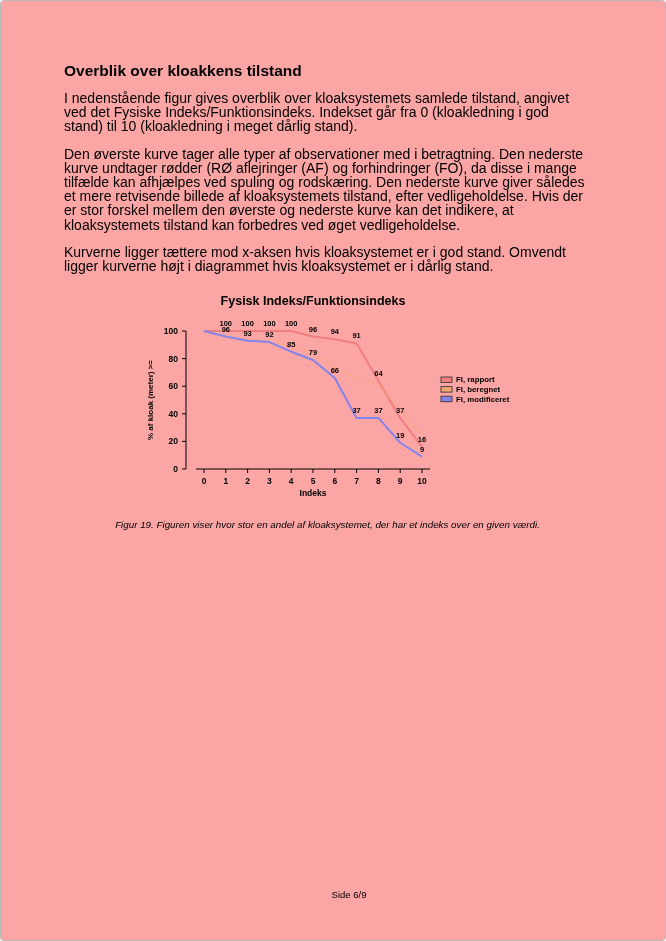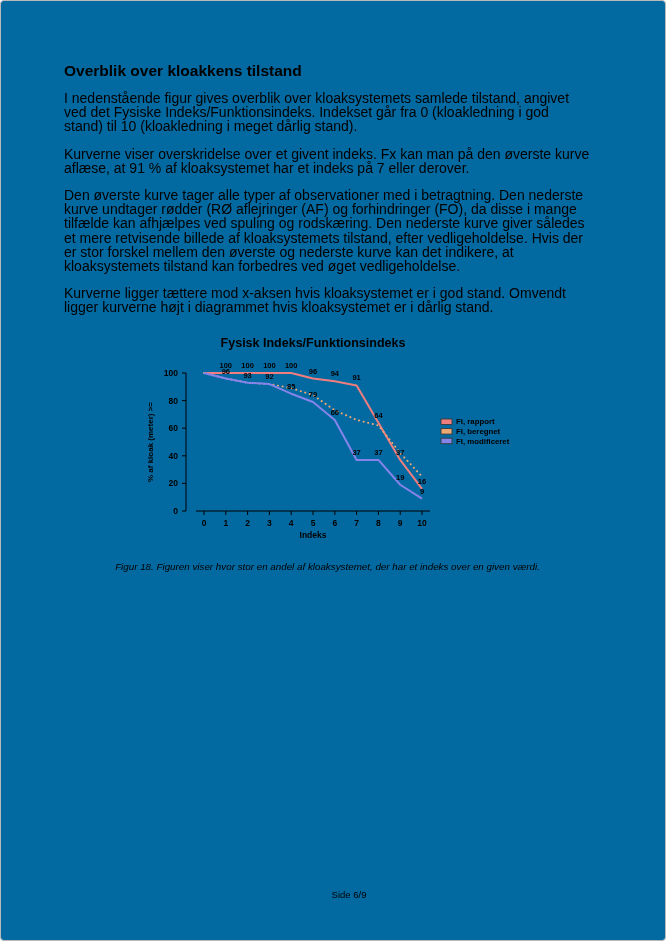--- a/index.html
+++ b/index.html
@@ -1,19 +1,19 @@
 <!DOCTYPE html>
 <html><head>
 <meta charset="utf-8">
 <style>
   html,body { margin:0; padding:0; background:#ffffff; }
   .page {
     position:relative;
     width:664px; height:939px;
-    background:#0369a1;
+    background:#fca5a5;
     border:1px solid #b9b9b9;
     border-radius:4px;
     font-family:"Liberation Sans", sans-serif;
     color:#000;
     overflow:hidden;
   }
   .content { padding:60px 60px 0 63px; }
   h1.doc-heading {
     font-size:15.5px; line-height:19px; font-weight:bold;
     margin:0 0 11px 0; letter-spacing:0;
@@ -33,21 +33,20 @@
   }
   svg text { font-family:"Liberation Sans", sans-serif; fill:#000; }
 </style>
 </head>
 <body>
 
 <div class="page">
   <div class="content">
     <h1 class="doc-heading">Overblik over kloakkens tilstand</h1>
     <p class="body-par">I nedenstående figur gives overblik over kloaksystemets samlede tilstand, angivet ved det Fysiske Indeks/Funktionsindeks. Indekset går fra 0 (kloakledning i god stand) til 10 (kloakledning i meget dårlig stand).</p>
-    <p class="body-par">Kurverne viser overskridelse over et givent indeks. Fx kan man på den øverste kurve aflæse, at 91 % af kloaksystemet har et indeks på 7 eller derover.</p>
     <p class="body-par">Den øverste kurve tager alle typer af observationer med i betragtning. Den nederste kurve undtager rødder (RØ aflejringer (AF) og forhindringer (FO), da disse i mange tilfælde kan afhjælpes ved spuling og rodskæring. Den nederste kurve giver således et mere retvisende billede af kloaksystemets tilstand, efter vedligeholdelse. Hvis der er stor forskel mellem den øverste og nederste kurve kan det indikere, at kloaksystemets tilstand kan forbedres ved øget vedligeholdelse.</p>
     <p class="body-par">Kurverne ligger tættere mod x-aksen hvis kloaksystemet er i god stand. Omvendt ligger kurverne højt i diagrammet hvis kloaksystemet er i dårlig stand.</p>
 
     <div class="chart-wrap">
       <svg id="chart-svg" width="545" height="222" viewBox="0 0 545 222">
           <text x="249" y="19" font-size="12.5" text-anchor="middle">Fysisk Indeks/Funktionsindeks</text>
           <line x1="132" y1="183" x2="366" y2="183" stroke="#000000" stroke-width="1"></line>
           <line x1="140" y1="183" x2="140" y2="187" stroke="#000000" stroke-width="1"></line>
           <text x="140" y="198" font-size="8.5" text-anchor="middle">0</text>
           <line x1="161.8" y1="183" x2="161.8" y2="187" stroke="#000000" stroke-width="1"></line>
@@ -110,17 +109,17 @@
           <text x="358" y="165.58" font-size="7.5" text-anchor="middle">9</text>
           <rect x="377" y="91" width="11" height="5.5" fill="#F07E7E" stroke="#3a3a3a" stroke-width="0.9"></rect>
           <text x="392" y="96.3" font-size="7.8" text-anchor="start">FI, rapport</text>
           <rect x="377" y="100.6" width="11" height="5.5" fill="#F0A873" stroke="#3a3a3a" stroke-width="0.9"></rect>
           <text x="392" y="105.89999999999999" font-size="7.8" text-anchor="start">FI, beregnet</text>
           <rect x="377" y="110.2" width="11" height="5.5" fill="#8484EB" stroke="#3a3a3a" stroke-width="0.9"></rect>
           <text x="392" y="115.5" font-size="7.8" text-anchor="start">FI, modificeret</text>
         </svg>
     </div>
 
-    <div class="caption">Figur 18. Figuren viser hvor stor en andel af kloaksystemet, der har et indeks over en given værdi.</div>
+    <div class="caption">Figur 19. Figuren viser hvor stor en andel af kloaksystemet, der har et indeks over en given værdi.</div>
   </div>
 
   <div class="footer">Side 6/9</div>
 </div>
 
 </body></html>

